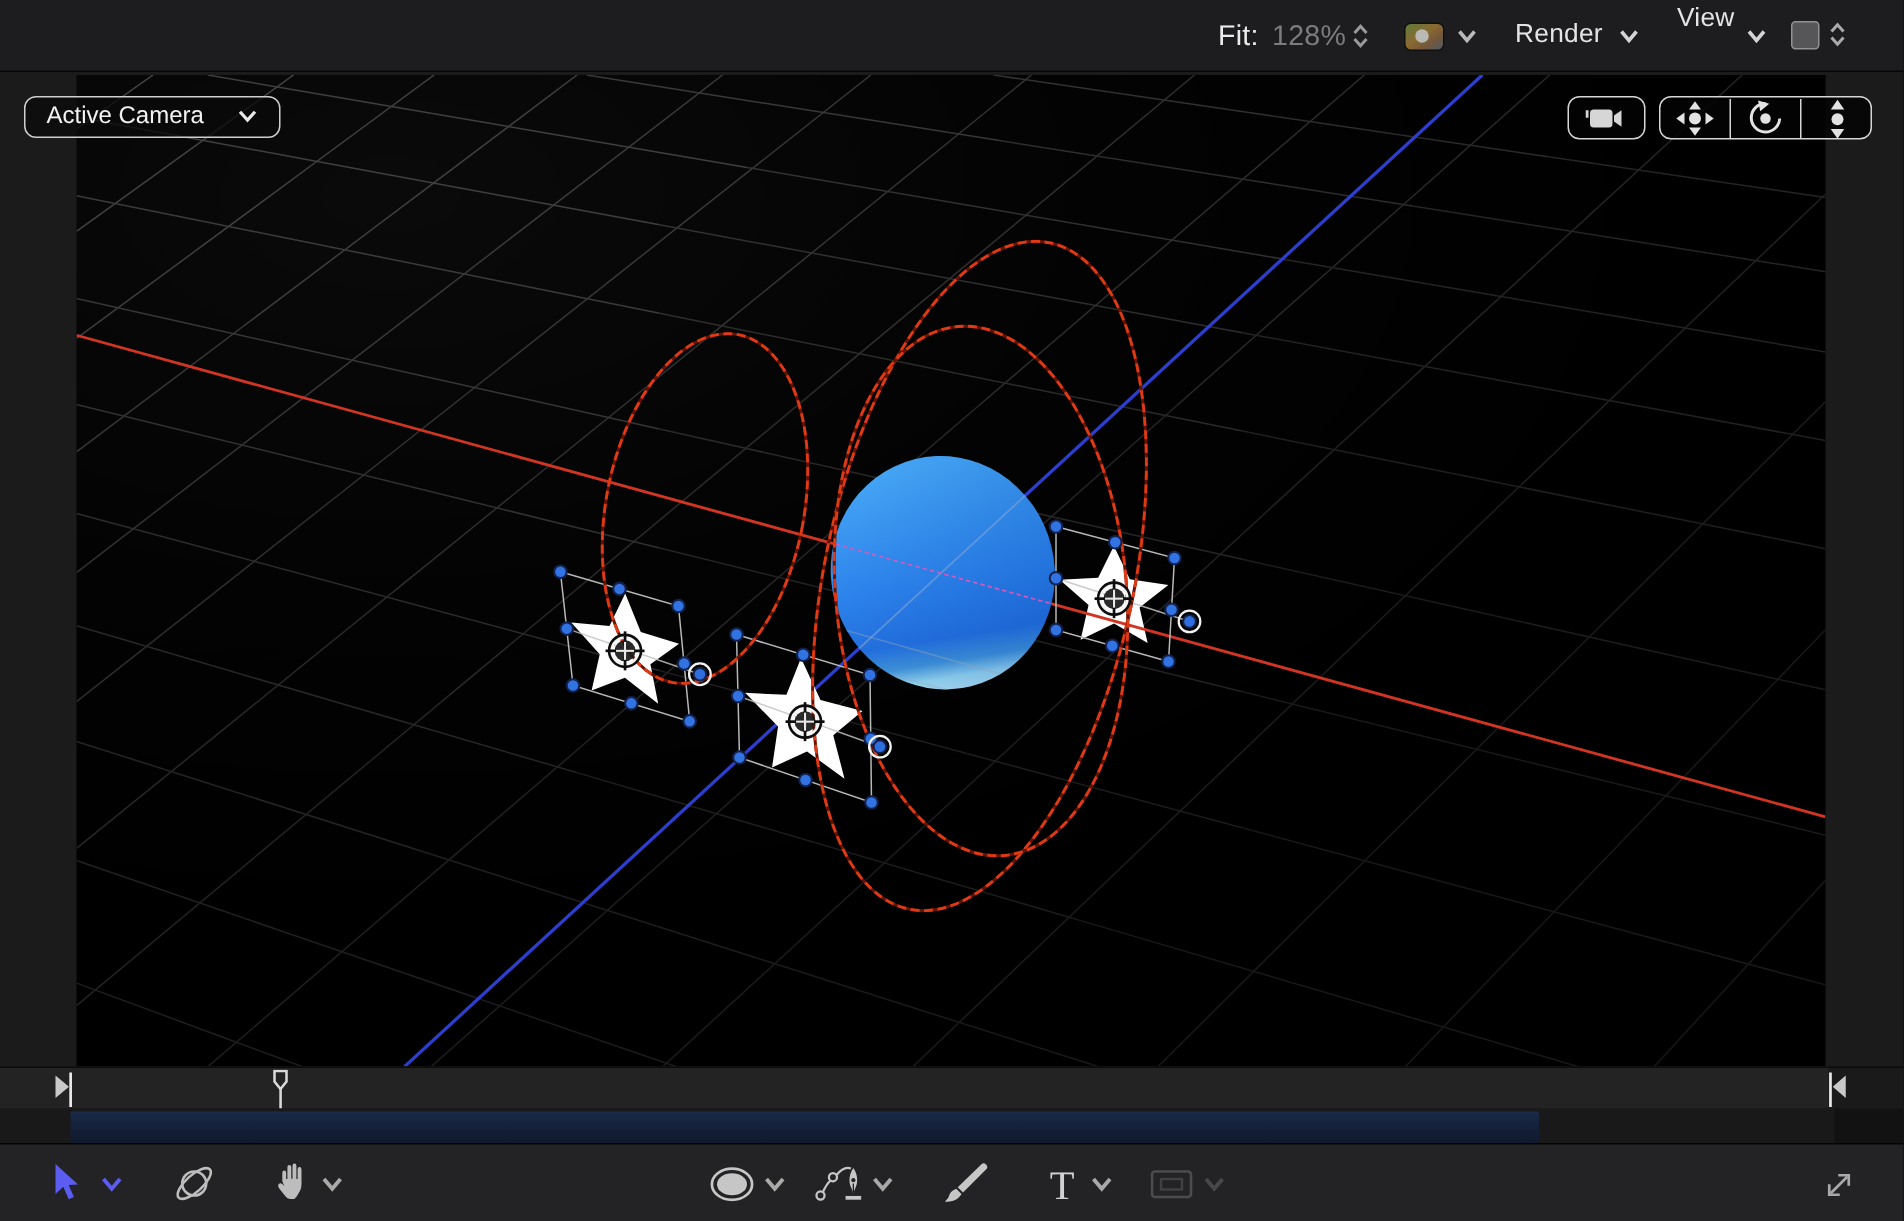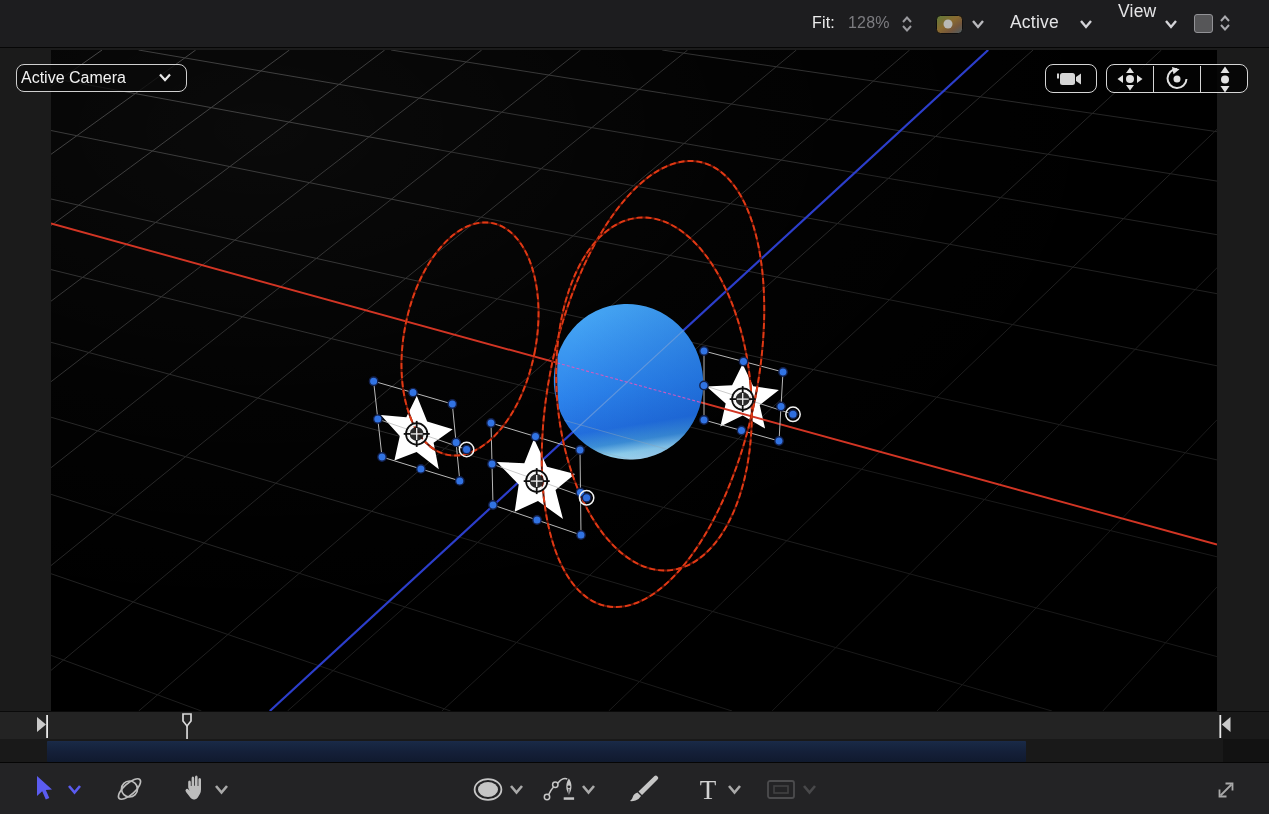--- a/index.html
+++ b/index.html
@@ -1,16 +1,16 @@
 <!DOCTYPE html>
 <html><head><meta charset="utf-8"><style>
 *{margin:0;padding:0;box-sizing:border-box}
 html,body{width:1269px;height:814px;background:#1b1b1b;font-family:"Liberation Sans",sans-serif;overflow:hidden;position:relative}
 .abs{position:absolute}
-.t{position:absolute;font-size:16px;color:#e4e4e6;letter-spacing:0.2px}
+.t{position:absolute;font-size:19px;color:#e4e4e6;letter-spacing:0.2px}
 svg{display:block}
 </style></head>
 <body>
 <svg width="1269" height="814" viewBox="0 0 1269 814" style="position:absolute;left:0;top:0">
 <defs>
 <linearGradient id="bg1" x1="0.08" y1="0" x2="0" y2="1">
 <stop offset="0" stop-color="#45a5f4"></stop>
 <stop offset="0.5" stop-color="#2d84ec"></stop>
 <stop offset="0.74" stop-color="#2471e0"></stop>
 <stop offset="0.84" stop-color="#4397da"></stop>
@@ -233,35 +233,35 @@
     <stop offset="0.7" stop-color="#74563c"></stop>
         <stop offset="1" stop-color="#4a5e68"></stop>
       </linearGradient>
     </defs>
   <rect x="0.5" y="0.5" width="26" height="18" rx="4" fill="url(#cw)" stroke="#0f0f0f"></rect>
   <circle cx="12" cy="9" r="4.5" fill="#b9bab6"></circle>
 </svg>
 <svg class="abs" style="left:971px;top:19px" width="14" height="10">
     <path d="M2 2 L7 8 L12 2" fill="none" stroke="#b9b9bd" stroke-width="2.4"></path>
   </svg>
-<span class="t" style="left:1010px;top:12px;font-size:17.5px">Active</span>
+<span class="t" style="left:1010px;top:12px;font-size:17.5px">Render</span>
 <svg class="abs" style="left:1079px;top:19px" width="14" height="10">
     <path d="M2 2 L7 8 L12 2" fill="none" stroke="#d4d4d8" stroke-width="2.4"></path>
   </svg>
 <span class="t" style="left:1118px;top:1px;font-size:17.5px">View</span>
 <svg class="abs" style="left:1164px;top:19px" width="14" height="10">
     <path d="M2 2 L7 8 L12 2" fill="none" stroke="#d4d4d8" stroke-width="2.4"></path>
   </svg>
 <div class="abs" style="left:1194px;top:13.5px;width:19px;height:19px;background:#565658;border:1.5px solid #929296;border-radius:3px"></div>
 <svg class="abs" style="left:1217px;top:13px" width="16" height="20">
     <path d="M4 8 L8 3.5 L12 8" fill="none" stroke="#aaaaae" stroke-width="2"></path>
     <path d="M4 12 L8 16.5 L12 12" fill="none" stroke="#aaaaae" stroke-width="2"></path>
   </svg>
 
-<div class="abs" style="left:16px;top:64px;width:171px;height:28px;border:1.5px solid #cfcfcf;border-radius:8px;background:rgba(10,10,10,0.78);color:#f2f2f2;font-size:16px;line-height:25px;padding-left:4px">Active Camera</div>
+<div class="abs" style="left:16px;top:64px;width:171px;height:28px;border:1.5px solid #cfcfcf;border-radius:8px;background:rgba(10,10,10,0.78);color:#f2f2f2;font-size:16px;line-height:25px;padding-left:14px">Active Camera</div>
 <svg class="abs" style="left:158px;top:73px" width="14" height="10">
     <path d="M2 1.5 L7 7 L12 1.5" fill="none" stroke="#e8e8e8" stroke-width="2.2"></path>
   </svg>
 
 <div class="abs" style="left:1045px;top:64px;width:52px;height:29px;border:1.5px solid #d6d6d6;border-radius:8px;background:rgba(4,4,4,0.82)"></div>
 <svg class="abs" style="left:1057px;top:71px" width="28" height="16">
   <rect x="3" y="2" width="15" height="12" rx="2.5" fill="#d6d6d6"></rect>
   <path d="M19 6 L24 2.5 L24 13.5 L19 10 Z" fill="#d6d6d6"></path>
   <rect x="0" y="2.5" width="2" height="5" fill="#d6d6d6"></rect>
 </svg>

